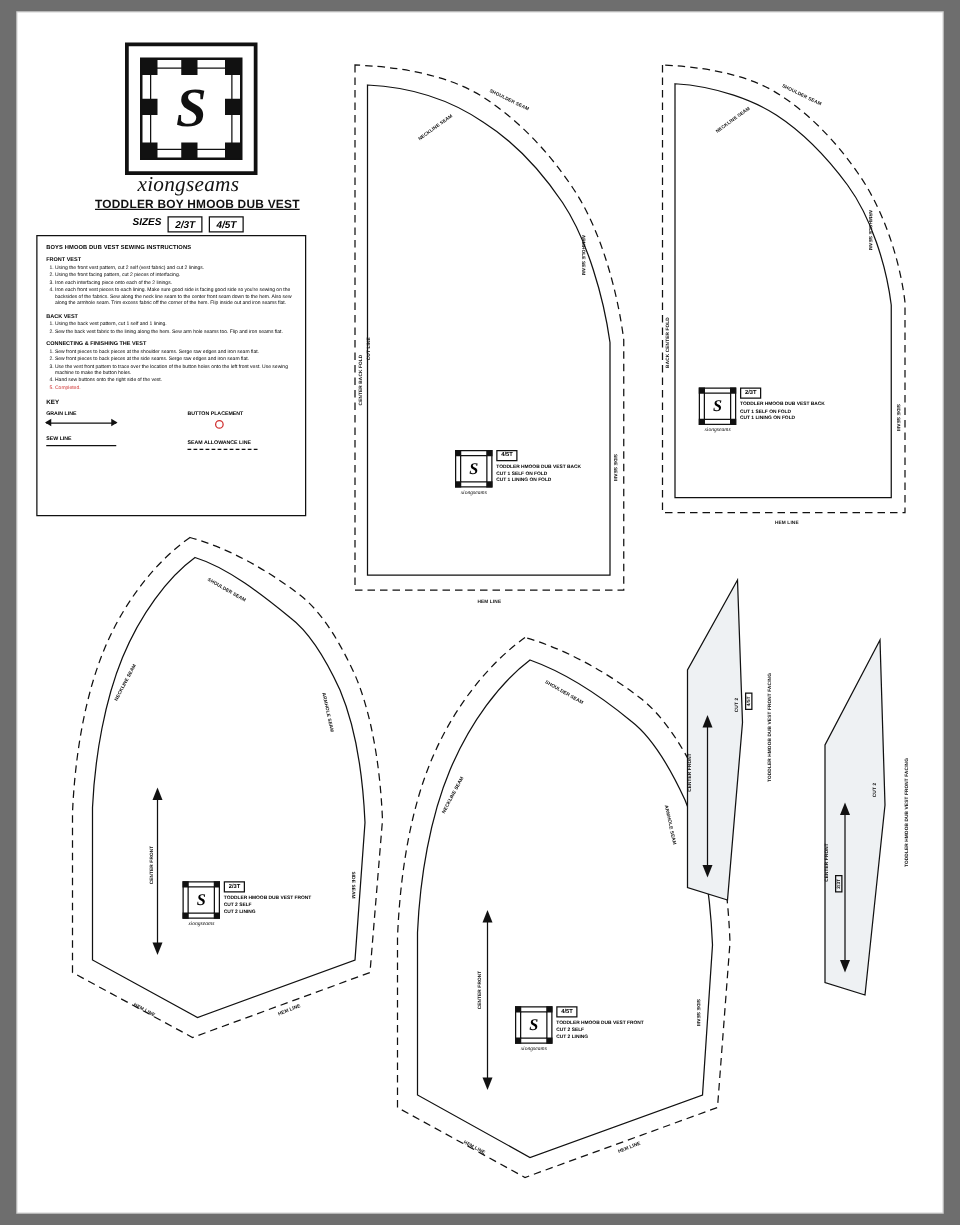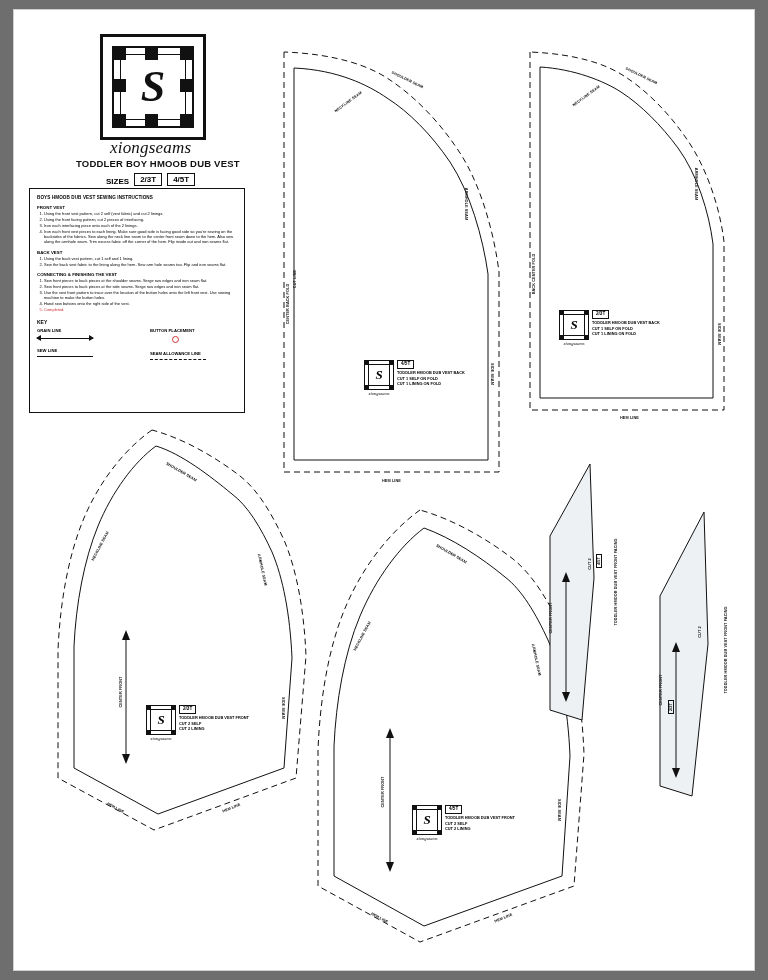--- a/index.html
+++ b/index.html
@@ -14,22 +14,22 @@
   .logo-box{width:100px;height:100px;border:3px solid #111;background:#fff;
             display:flex;align-items:center;justify-content:center;}
   .logo-inner{width:78px;height:78px;border:2px solid #111;position:relative;
               display:flex;align-items:center;justify-content:center;background:#fff;}
   .logo-inner:before{content:"";position:absolute;inset:6px;border:1px solid #111;}
   .logo-s{font-family:"Liberation Serif",serif;font-size:44px;font-style:italic;
           font-weight:bold;color:#111;line-height:1;z-index:2;}
   .logo-corner{position:absolute;width:13px;height:13px;background:#111;}
   .brand{font-family:"Liberation Serif",serif;font-size:17px;font-style:italic;
          color:#111;letter-spacing:.2px;}
-  .doc-title{font-size:9.5px;font-weight:bold;color:#111;letter-spacing:.2px;}
-  .sizes-row{display:flex;align-items:flex-end;gap:5px;font-size:8px;font-weight:bold;}
+  .doc-title{font-size:9.5px;font-weight:bold;color:#111;letter-spacing:.2px;text-decoration:underline;}
+  .sizes-row{display:flex;align-items:flex-start;gap:5px;font-size:8px;font-weight:bold;font-style:italic;}
   .size-box{border:1px solid #111;padding:1px 5px;font-size:8px;font-weight:bold;}
   
   .instr{border:1px solid #111;background:#fff;padding:6px 7px;box-sizing:border-box;}
   .instr h4{font-size:4.6px;margin:0 0 4px 0;font-weight:bold;letter-spacing:.1px;}
   .instr h5{font-size:4.4px;margin:5px 0 1px 0;font-weight:bold;}
   .instr ol{margin:0;padding-left:7px;}
   .instr li{font-size:4px;line-height:1.35;margin:0 0 .5px 0;}
   .key-title{font-size:5px;font-weight:bold;margin-top:7px;}
   .key-grid{display:flex;margin-top:3px;gap:26px;}
   .key-col{width:88px;}

